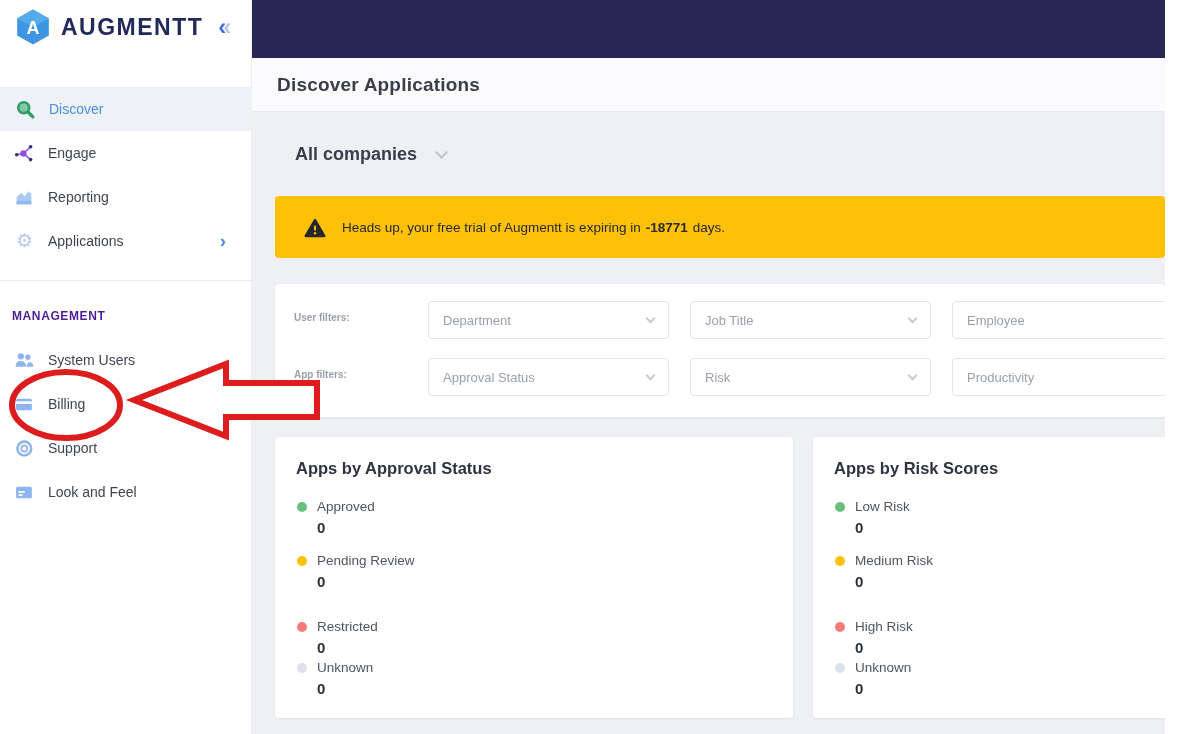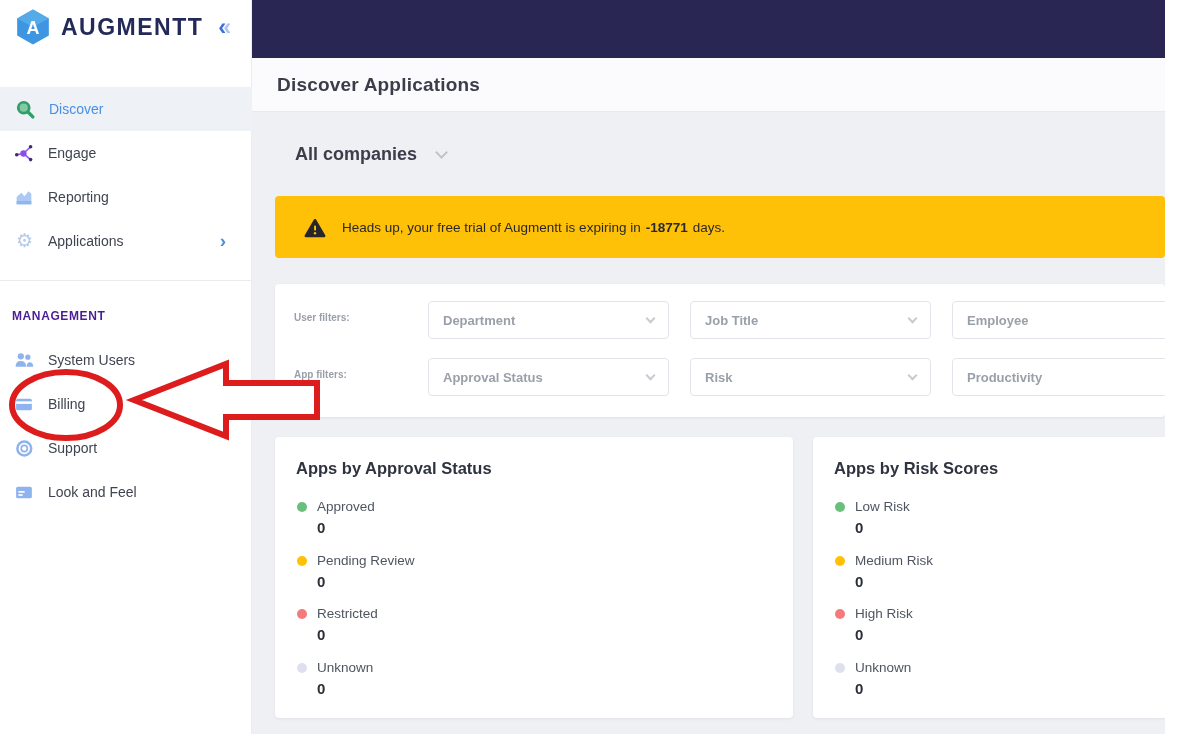--- a/index.html
+++ b/index.html
@@ -39,30 +39,30 @@
   .banner { position:absolute; left:23px; top:196px; width:890px; height:62px; background:#ffc107; border-radius:4px; display:flex; align-items:center; padding-left:29px; gap:16px; }
   .banner-text { display:flex; gap:5px; font-size:13.5px; color:#28282e; }
   .banner-days { font-weight:700; }
 
   .filter-card { position:absolute; left:23px; top:284px; width:890px; height:133px; background:#ffffff; border-radius:4px; box-shadow:0 1px 3px rgba(40,45,60,0.07); overflow:hidden; }
   .filter-row { position:absolute; left:0; width:100%; height:38px; }
   .filter-row.r1 { top:17px; }
   .filter-row.r2 { top:74px; }
   .filter-label { position:absolute; left:19px; top:11px; font-size:10px; font-weight:700; color:#9aa0a9; }
   .dropdown { position:absolute; top:0; width:241px; height:38px; background:#ffffff; border:1px solid #e2e4e9; border-radius:4px; display:flex; align-items:center; justify-content:space-between; padding:0 14px; cursor:pointer; }
-  .dropdown .ph { font-size:13px; font-weight:700; color:#9aa0a9; }
+  .dropdown .ph { font-size:13px; font-weight:400; color:#9aa0a9; }
   .dropdown .chev-down { width:7px; height:7px; border-color:#c6cad1; margin-top:-3px; }
   .dd1 { left:153px; } .dd2 { left:415px; } .dd3 { left:677px; }
 
   .stat-card { position:absolute; top:437px; height:281px; background:#ffffff; border-radius:4px; box-shadow:0 1px 3px rgba(40,45,60,0.07); }
   .card-1 { left:23px; width:518px; }
   .card-2 { left:561px; width:372px; }
   .card-title { position:absolute; left:21px; top:22px; font-size:16.5px; font-weight:700; color:#2f3340; }
   .legend-item { position:absolute; left:22px; }
-  .li-0 { top:62px; } .li-1 { top:116px; } .li-2 { top:169px; } .li-3 { top:223px; }
+  .li-0 { top:62px; } .li-1 { top:116px; } .li-2 { top:182px; } .li-3 { top:223px; }
   .legend-line { display:flex; align-items:center; gap:10px; }
   .legend-dot { width:10px; height:10px; border-radius:50%; }
   .legend-label { font-size:13.5px; color:#4f5560; }
   .legend-value { margin:5px 0 0 20px; font-size:15px; font-weight:700; color:#2b2f38; }
 
   
   .annotation { position:absolute; left:0; top:0; width:1199px; height:734px; pointer-events:none; z-index:50; }
   .ann-stroke { fill:none; stroke:var(--annotation-color, #dd1d1d); stroke-width:6; }
   .ann-arrow { fill:#ffffff; stroke:var(--annotation-color, #dd1d1d); stroke-width:6; stroke-linejoin:miter; }
 </style>

